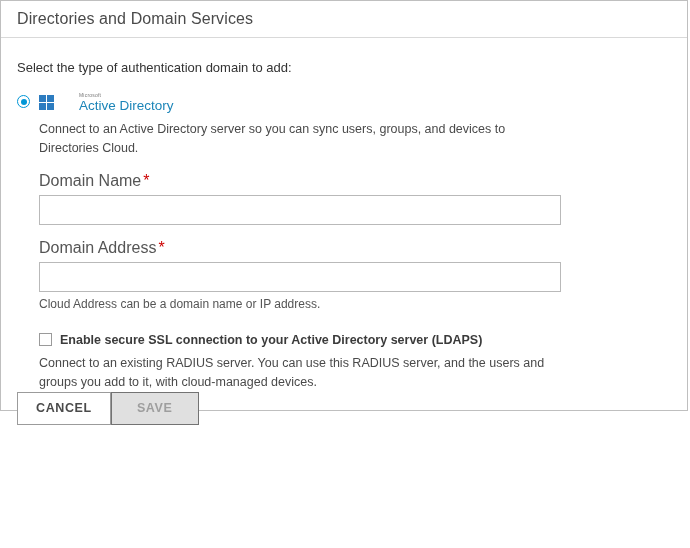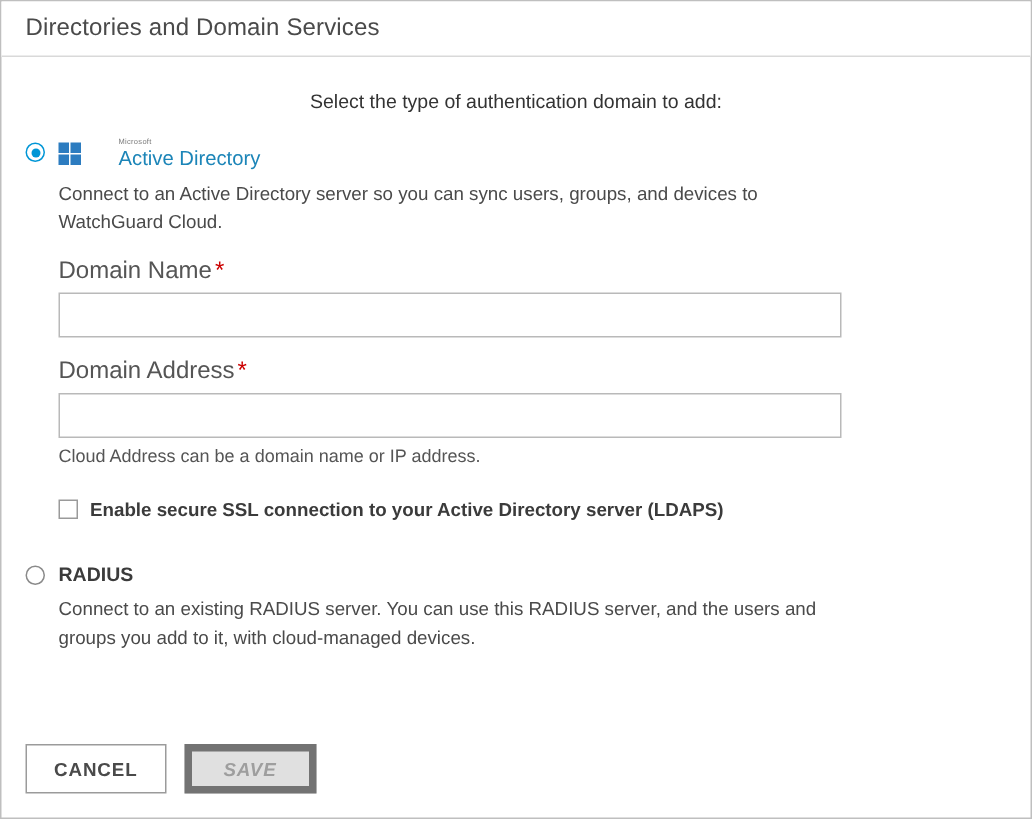--- a/index.html
+++ b/index.html
@@ -10,21 +10,21 @@
     width: 690px;
     height: 548px;
     background: #ffffff;
     font-family: "Liberation Sans", sans-serif;
     font-size: 13px;
     color: #333333;
     overflow: hidden;
   }
   .window {
     width: 688px;
-    height: 546px;
+    height: 411px;
     border: 1px solid #bfbfbf;
     box-sizing: border-box;
     background: #ffffff;
     display: flex;
     flex-direction: column;
   }
   .titlebar {
     height: 36px;
     min-height: 36px;
     border-bottom: 1px solid #d9d9d9;
@@ -42,21 +42,20 @@
   .content {
     flex: 1;
     padding: 22px 16px 0 16px;
     box-sizing: border-box;
     position: relative;
   }
   .intro {
     font-size: 13px;
     color: #333333;
     margin-bottom: 18px;
-    text-align: center;
   }
   .option-row {
     display: flex;
     align-items: flex-start;
   }
   .radio {
     width: 13px;
     height: 13px;
     border-radius: 50%;
     border: 1px solid #8a8a8a;
@@ -174,44 +173,42 @@
     font-weight: bold;
     color: #3b3b3b;
   }
   .section-radius {
     margin-top: 28px;
   }
   .footer {
     padding: 0 16px 16px 16px;
     display: flex;
     align-items: flex-start;
-    gap: 12px;
   }
   .btn {
     height: 33px;
     min-width: 88px;
     padding: 0 18px;
     box-sizing: border-box;
     font-family: "Liberation Sans", sans-serif;
     font-size: 12.5px;
     font-weight: bold;
     letter-spacing: 0.6px;
     cursor: pointer;
   }
   .btn-cancel {
     background: #ffffff;
     color: #4a4a4a;
     border: 1px solid #9b9b9b;
   }
   .btn-save {
     background: #e0e0e0;
     color: #9e9e9e;
-    border: 5px solid #737373;
+    border: 1px solid #737373;
     cursor: default;
-    font-style: italic;
   }
 </style>
 </head>
 <body>
 
 <div class="window">
 
   <div class="titlebar">
     <span class="title">Directories and Domain Services</span>
   </div>
@@ -229,21 +226,21 @@
             <span></span>
             <span></span>
         </span>
         <span class="ad-text">
           <span class="ad-micro">Microsoft</span>
           <span class="ad-name">Active Directory</span>
         </span>
       </span>
     </div>
 
-    <div class="desc">Connect to an Active Directory server so you can sync users, groups, and devices to WatchGuard Cloud.</div>
+    <div class="desc">Connect to an Active Directory server so you can sync users, groups, and devices to Directories Cloud.</div>
 
     <div class="field-block">
       <div class="field-label">
         <span>Domain Name</span><span class="req">*</span>
       </div>
       <input class="text-input" type="text" value="" style="">
     </div>
 
     <div class="field-block">
       <div class="field-label">
@@ -251,24 +248,20 @@
       </div>
       <input class="text-input" type="text" value="" style="">
       <div class="field-help">Cloud Address can be a domain name or IP address.</div>
     </div>
 
     <div class="checkbox-row">
       <span class="checkbox"></span>
       <span class="checkbox-label">Enable secure SSL connection to your Active Directory server (LDAPS)</span>
     </div>
 
-    <div class="option-row section-radius">
-      <span class="radio"></span>
-      <span class="option-label-radius">RADIUS</span>
-    </div>
 
     <div class="desc">Connect to an existing RADIUS server. You can use this RADIUS server, and the users and groups you add to it, with cloud-managed devices.</div>
 
   </div>
 
   <div class="footer">
     <button class="btn btn-cancel">CANCEL</button>
     <button class="btn btn-save">SAVE</button>
   </div>
 

